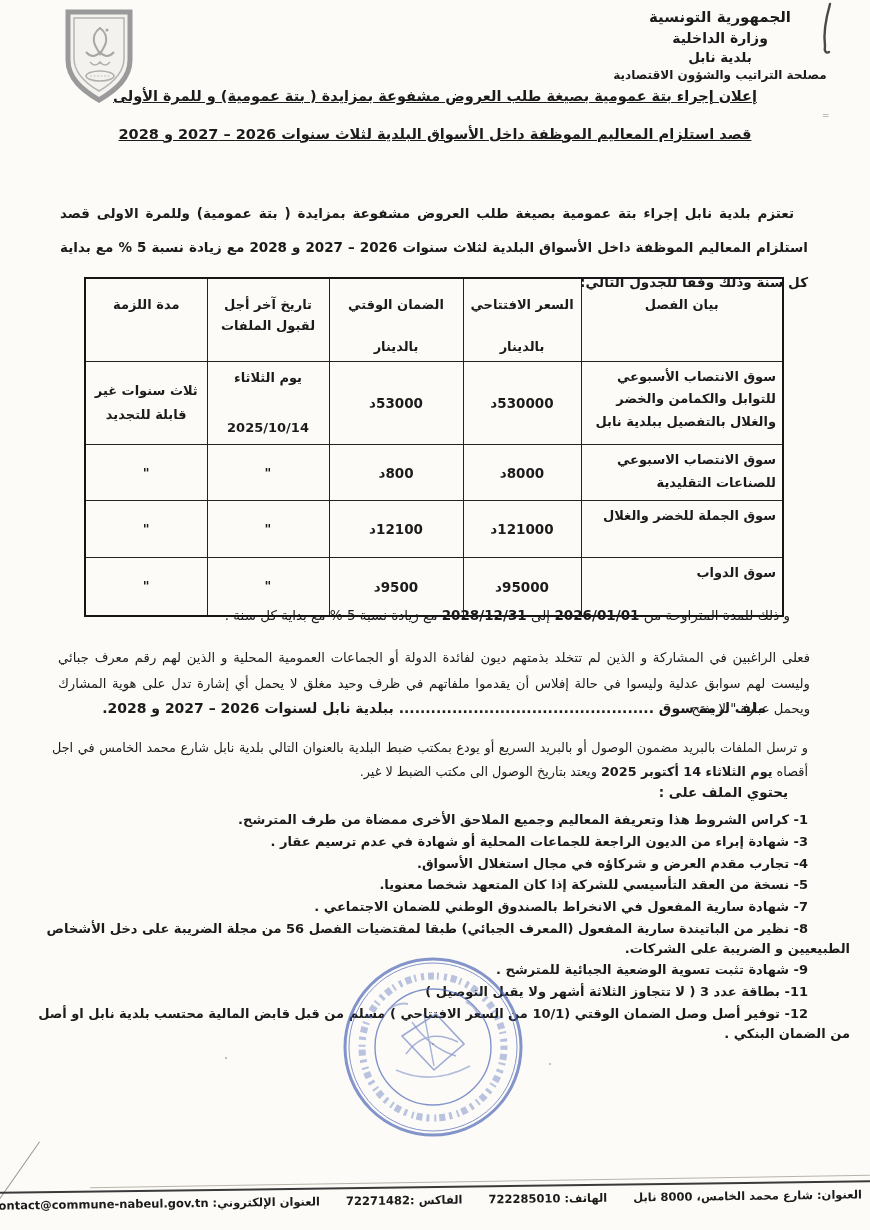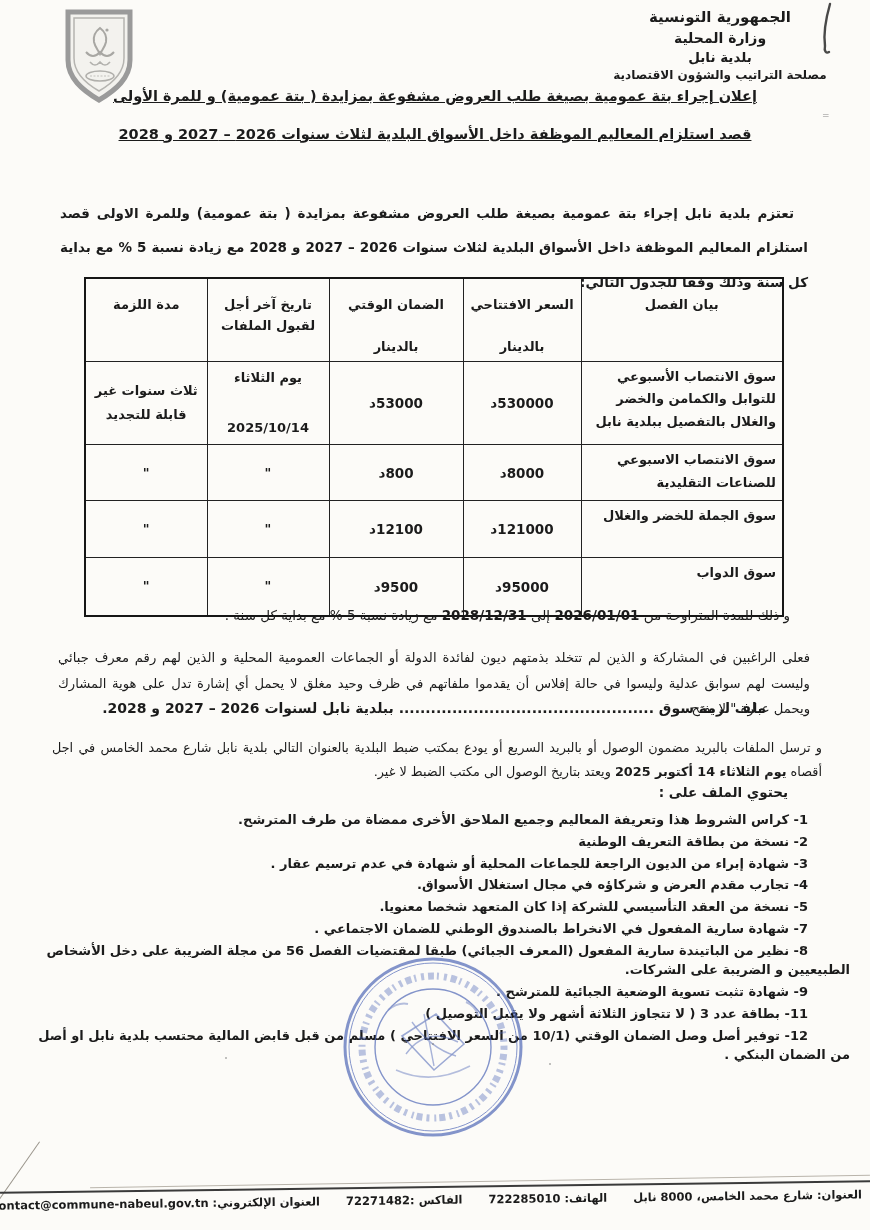--- a/index.html
+++ b/index.html
@@ -49,21 +49,21 @@
   tr.row-1  { height:82px; }
   tr.row-2  { height:56px; }
   tr.row-3  { height:57px; }
   tr.row-4  { height:58px; }
 
   
   .period-note { top:607px; right:80px; left:70px; text-align:right; font-size:13.5px; }
   .seg-b { font-weight:bold; }
   .participation { top:645px; right:60px; left:58px; font-size:13.2px; text-align:justify; line-height:1.95; }
   .envelope-line { top:700px; right:60px; left:58px; text-align:center; font-size:14px; font-weight:bold; }
-  .submission { top:736px; right:48px; left:52px; font-size:12.8px; text-align:justify; line-height:1.9; }
+  .submission { top:736px; right:62px; left:52px; font-size:12.8px; text-align:justify; line-height:1.9; }
   .contains-heading { top:784px; right:82px; font-size:13.5px; font-weight:bold; }
 
   
   .checklist { top:810px; right:20px; left:18px; font-size:13px; font-weight:bold; }
   .chk-item { line-height:1.52; text-indent:42px; text-align:right; margin-bottom:2px; }
 
   
   .stamp { left:336px; top:950px; opacity:.8; }
 
   
@@ -87,21 +87,21 @@
     <path d="M26 46 q7 8 14 0 q7 8 14 0" fill="none" stroke="#a8a7a3" stroke-width="2"></path>
     <path d="M30 56 q5 6 10 0 q5 6 10 0" fill="none" stroke="#b3b2ae" stroke-width="1.6"></path>
     <circle cx="47" cy="24" r="1.6" fill="#a8a7a3"></circle>
     <ellipse cx="40" cy="70" rx="14" ry="5" fill="none" stroke="#b0afab" stroke-width="1.5"></ellipse>
     <path d="M30 70 h20" stroke="#c2c1bd" stroke-width="1" stroke-dasharray="2 1.5"></path>
   </svg>
 </div>
 
 <div class="abs letterhead">
   <div class="lh1">الجمهورية التونسية</div>
-  <div class="lh2">وزارة المحلية</div>
+  <div class="lh2">وزارة الداخلية</div>
   <div class="lh3">بلدية نابل</div>
   <div class="lh4">مصلحة التراتيب والشؤون الاقتصادية</div>
 </div>
 
 <div class="abs penmark">
   <svg width="22" height="56" viewBox="0 0 22 56">
     <path d="M14 2 C10 16 7 30 9 44 M9 44 c-1 5 1 8 4 6" fill="none" stroke="#2a2a2a" stroke-width="2.4" stroke-linecap="round"></path>
   </svg>
 </div>
 <div class="abs tinymarks">=</div>
@@ -177,21 +177,20 @@
 <p class="abs envelope-line">ملف لزمة سوق  ................................................  ببلدية نابل لسنوات 2026 – 2027 و 2028.</p>
 
 <p class="abs submission">
   <span>و ترسل الملفات بالبريد مضمون الوصول أو بالبريد السريع أو يودع بمكتب ضبط البلدية بالعنوان التالي بلدية نابل شارع محمد الخامس في اجل أقصاه  </span><span class="seg-b">يوم الثلاثاء 14 أكتوبر 2025</span><span> ويعتد بتاريخ الوصول الى مكتب الضبط لا غير.</span>
 </p>
 
 <div class="abs contains-heading">يحتوي الملف على :</div>
 
 <div class="abs checklist">
   <div class="chk-item">1-   كراس الشروط هذا وتعريفة المعاليم وجميع الملاحق الأخرى ممضاة من طرف المترشح.</div>
-  <div class="chk-item">2-   نسخة من بطاقة التعريف الوطنية</div>
   <div class="chk-item">3-   شهادة إبراء من الديون الراجعة للجماعات المحلية أو شهادة في عدم ترسيم عقار .</div>
   <div class="chk-item">4-   تجارب مقدم العرض و شركاؤه في مجال استغلال الأسواق.</div>
   <div class="chk-item">5-   نسخة من العقد التأسيسي للشركة إذا كان المتعهد شخصا معنويا.</div>
   <div class="chk-item">7-   شهادة سارية المفعول في الانخراط بالصندوق الوطني للضمان الاجتماعي .</div>
   <div class="chk-item">8-   نظير من الباتيندة سارية المفعول (المعرف الجبائي) طبقا لمقتضيات الفصل 56 من مجلة الضريبة على دخل الأشخاص الطبيعيين و الضريبة على الشركات.</div>
   <div class="chk-item">9-   شهادة تثبت تسوية الوضعية الجبائية للمترشح .</div>
   <div class="chk-item">11- بطاقة عدد 3 ( لا تتجاوز الثلاثة أشهر ولا يقبل التوصيل )</div>
   <div class="chk-item">12- توفير أصل وصل الضمان الوقتي (10/1 من السعر الافتتاحي ) مسلم من قبل قابض المالية محتسب بلدية نابل او أصل من الضمان البنكي .</div>
 </div>
 

